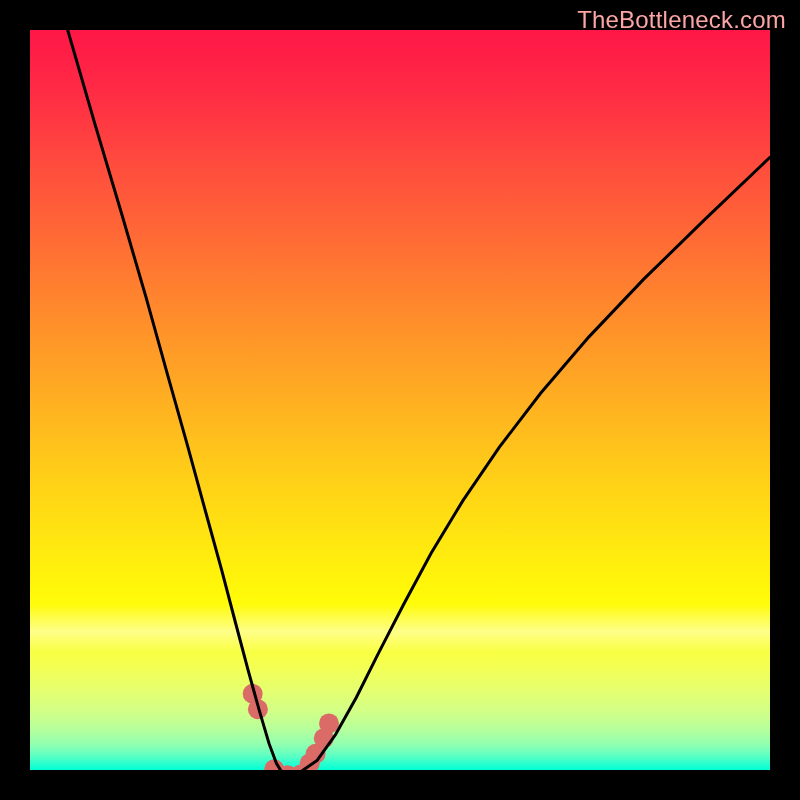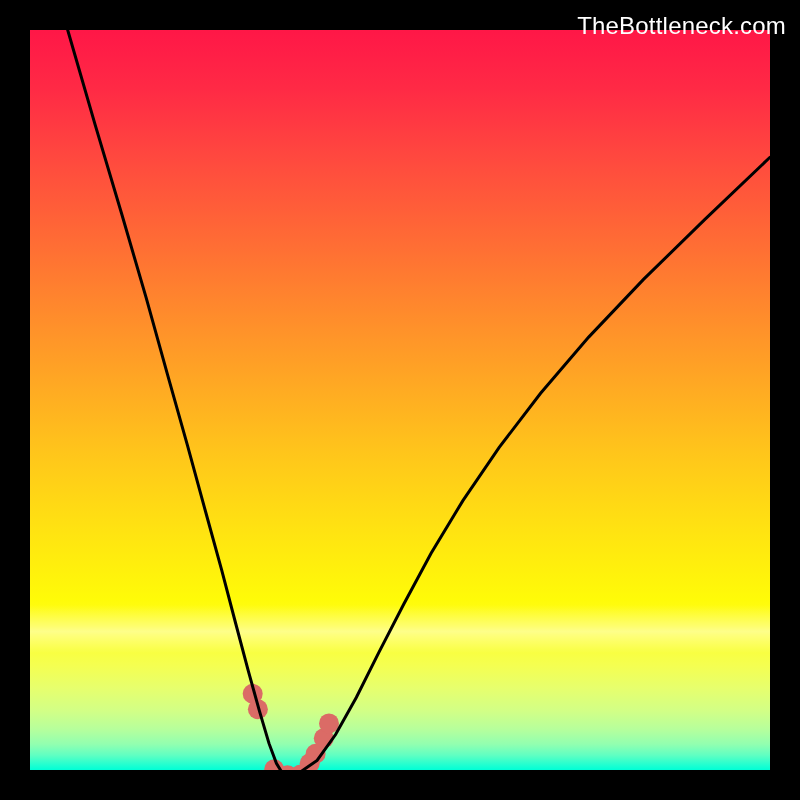--- a/index.html
+++ b/index.html
@@ -5,25 +5,25 @@
   * { margin: 0; padding: 0; box-sizing: border-box; }
   html, body { width: 800px; height: 800px; overflow: hidden; background: #000; }
   .frame {
     position: relative;
     width: 800px;
     height: 800px;
     background: #000;
   }
   .watermark {
     position: absolute;
-    top: 12px;
+    top: 6px;
     right: 14px;
     font-family: Arial, Helvetica, sans-serif;
     font-size: 24px;
-    color: #ffffff;
+    color: #fca5a5;
     letter-spacing: 0.2px;
     z-index: 10;
   }
   .plot {
     position: absolute;
     left: 30px;
     top: 30px;
     width: 740px;
     height: 740px;
     overflow: hidden;

